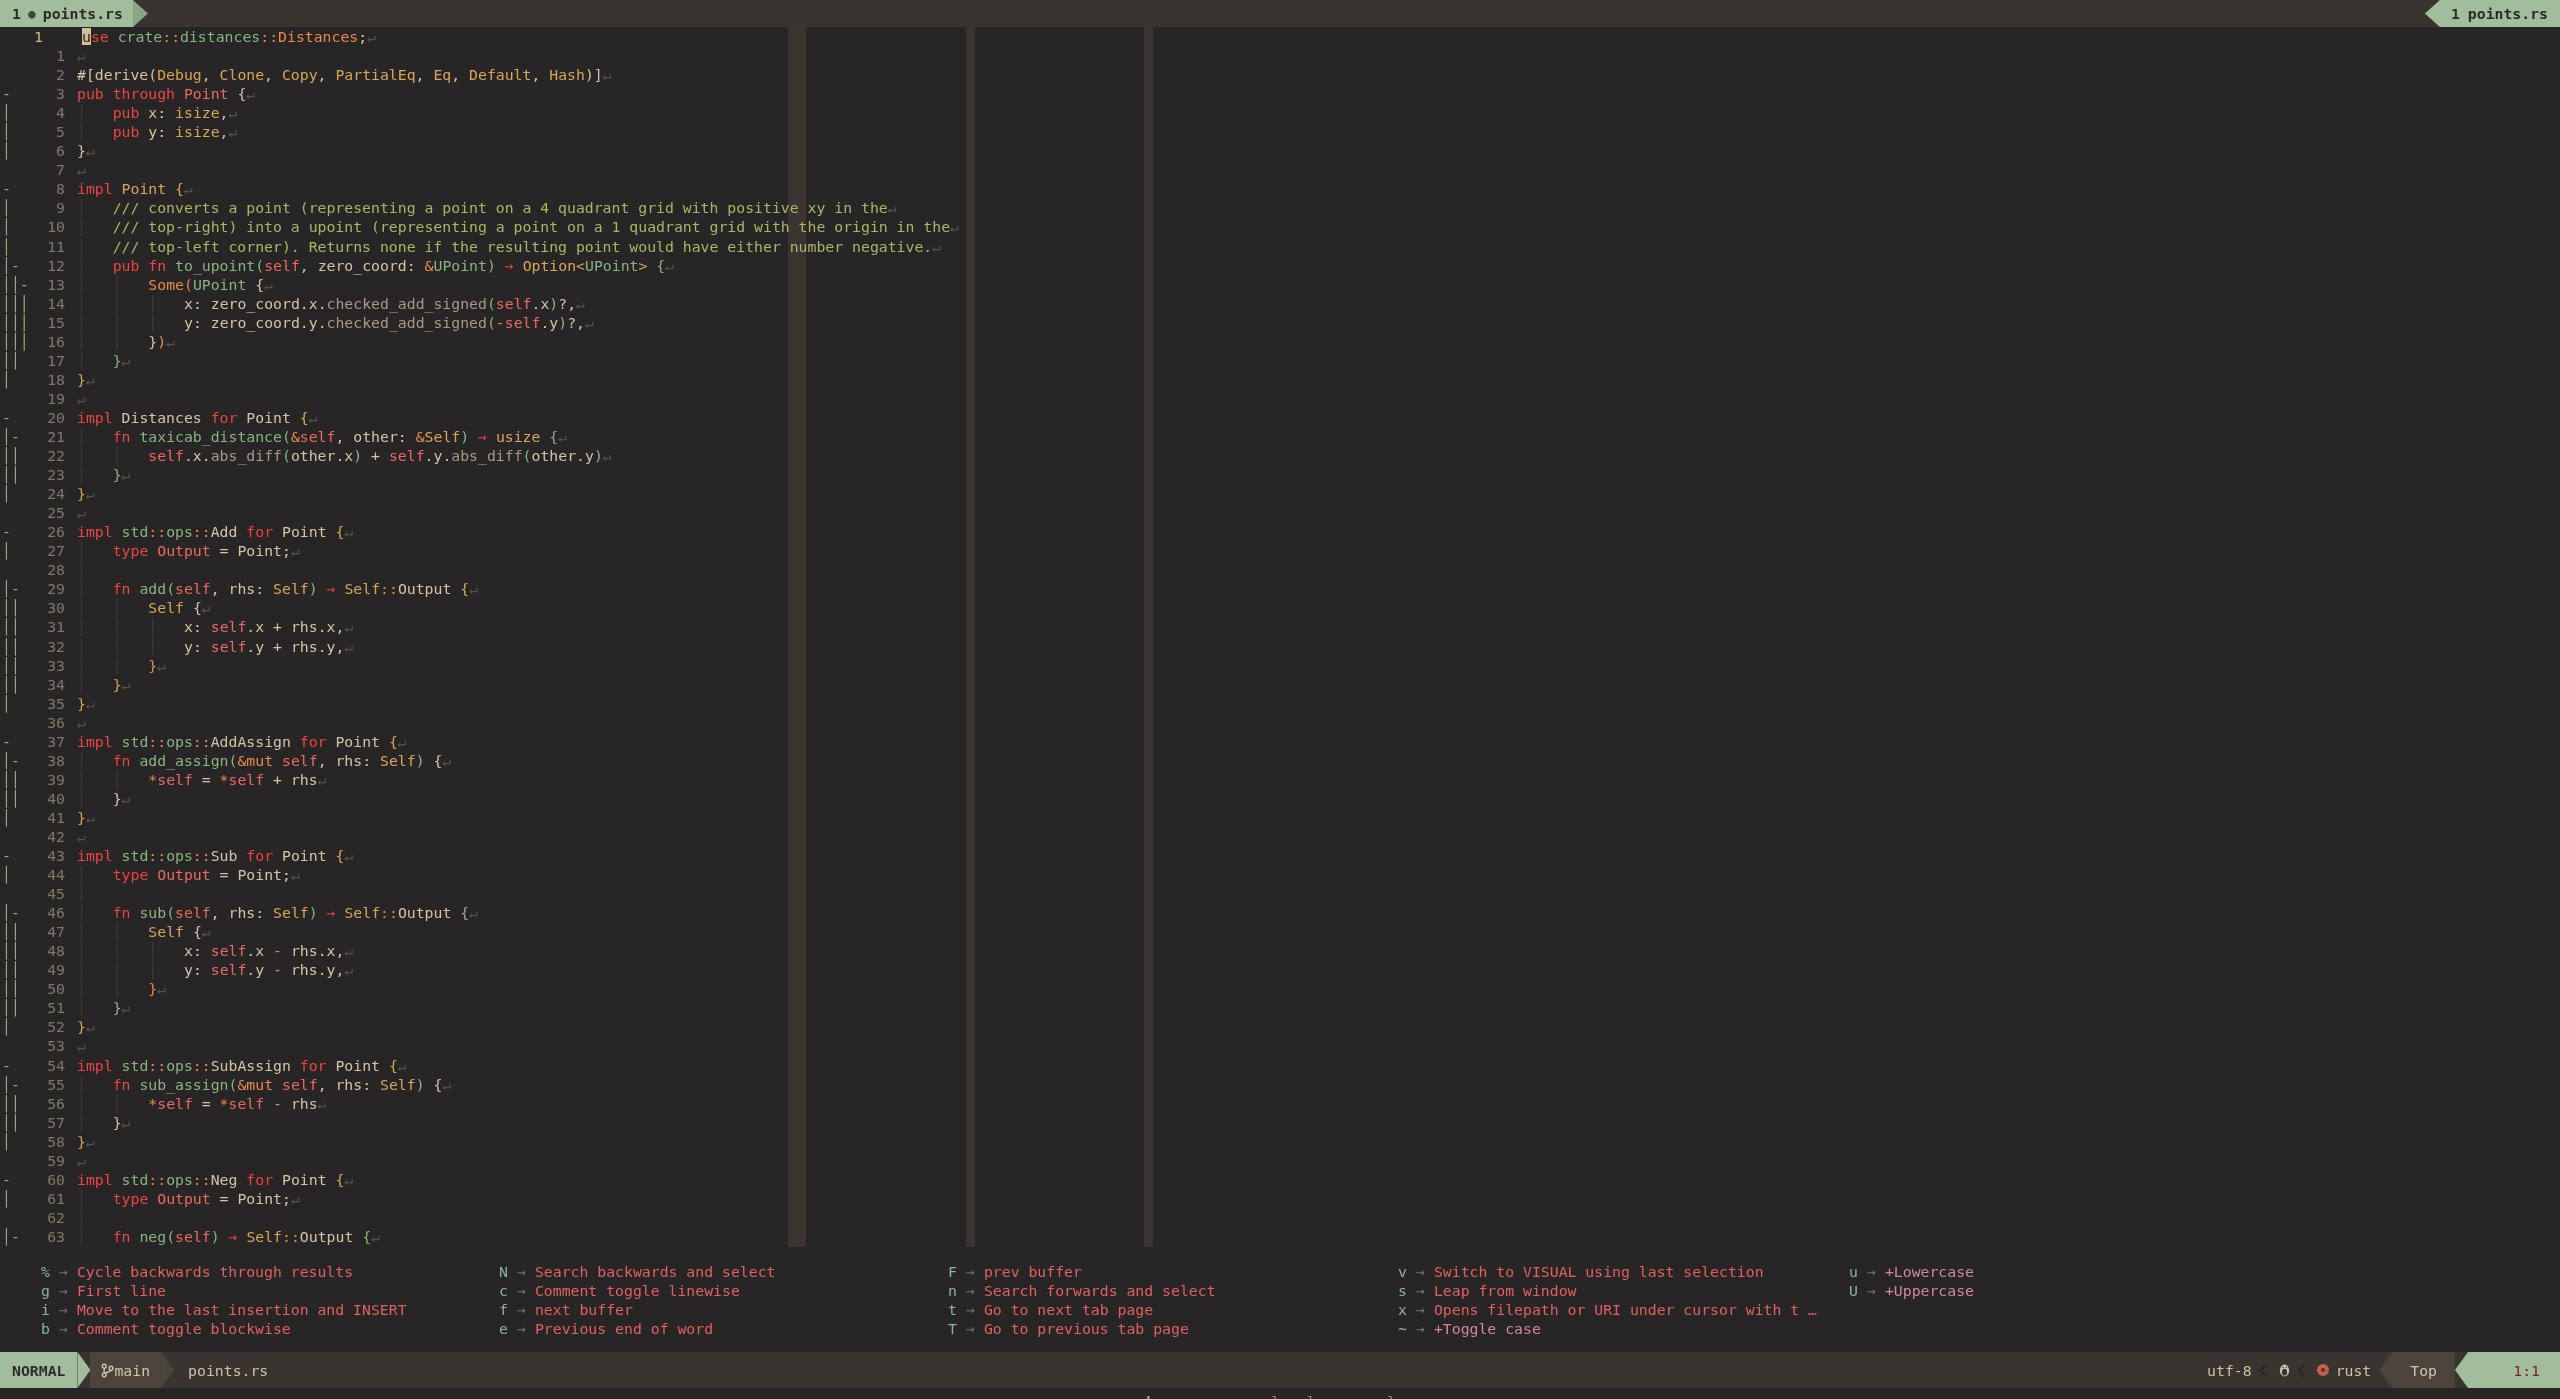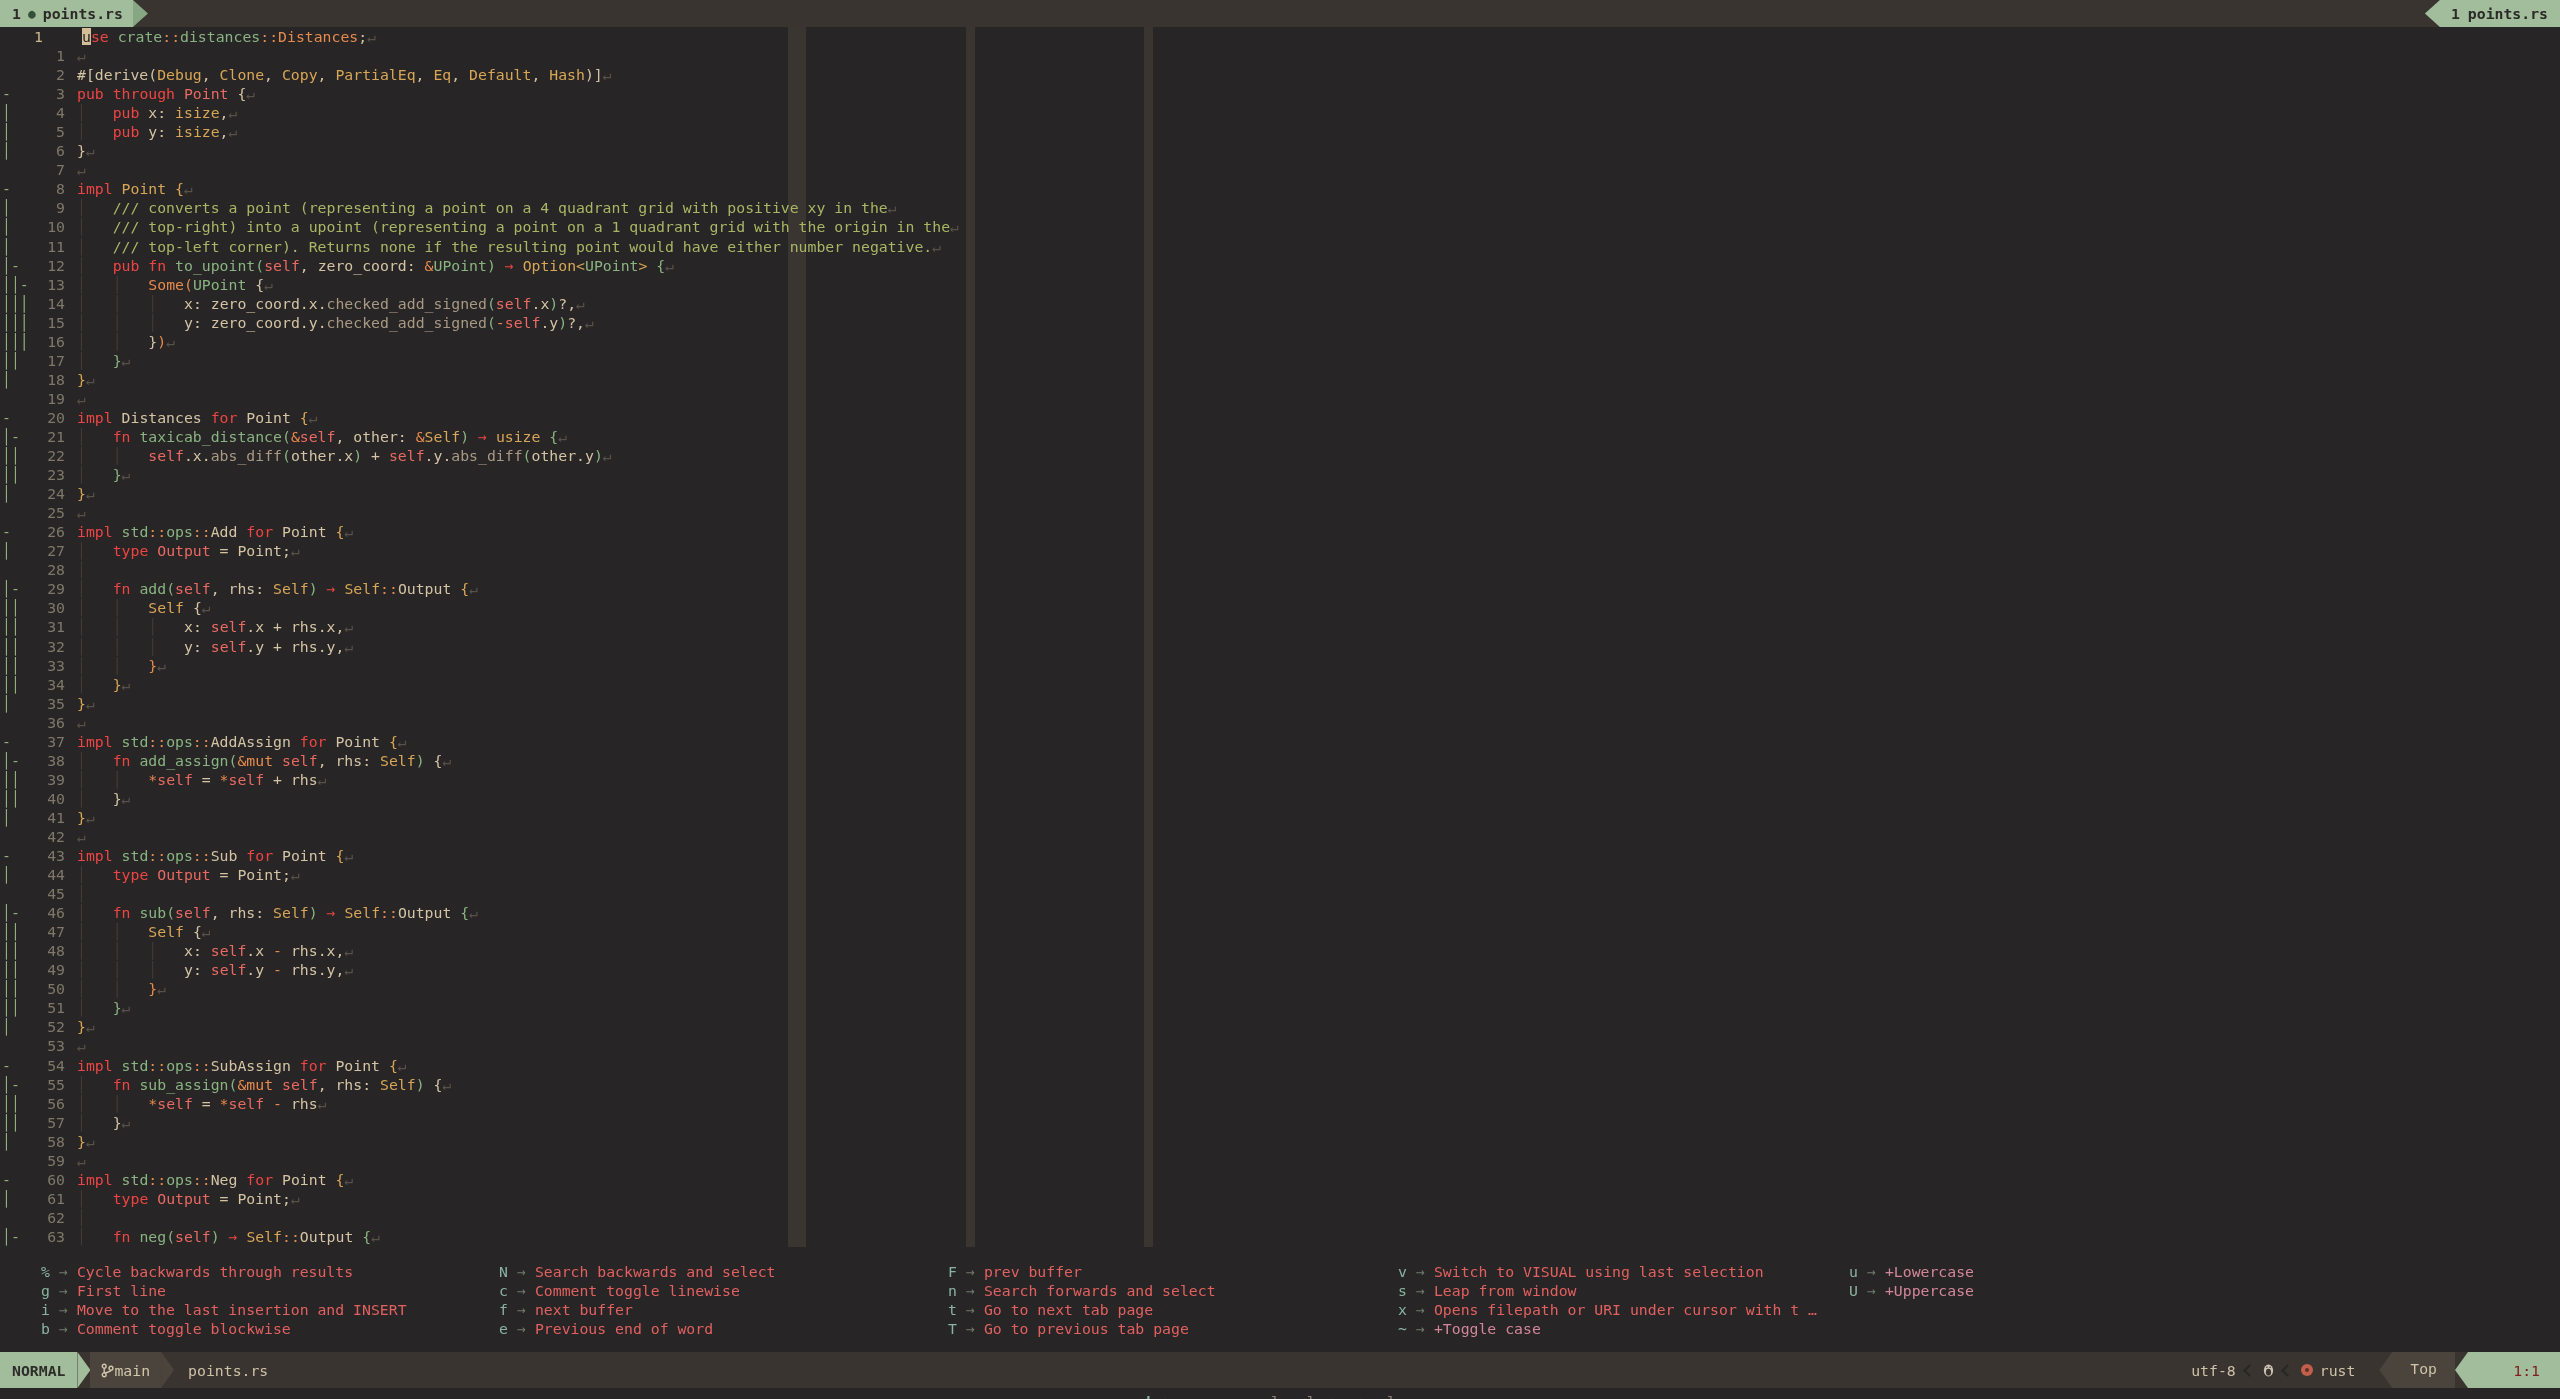--- a/index.html
+++ b/index.html
@@ -46,22 +46,22 @@
   .sl-file{color:#cdc1a8;margin-left:14px;align-self:center;}
   .sl-spacer{flex:1;}
   .sl-enc{color:#cdc1a8;align-self:center;}
   .sep-chev{width:7px;height:7px;border-left:2px solid #282624;border-bottom:2px solid #282624;
             transform:rotate(45deg);align-self:center;margin:0 9px;}
   .os-icon{align-self:center;}
   .ft-icon{width:12px;height:12px;border-radius:50%;background:#c15f4a;align-self:center;
            margin-right:7px;position:relative;}
   .ft-icon::after{content:"";position:absolute;left:4px;top:4px;width:4px;height:4px;
                   border-radius:50%;background:#5e3026;}
-  .sl-ft{color:#cdc1a8;align-self:center;margin-right:24px;}
-  .seg-top{background:#4a443d;color:#d2c6ab;padding:0 18px;font-family:Liberation Mono, monospace;}
+  .sl-ft{color:#cdc1a8;align-self:center;margin-right:8px;}
+  .seg-top{background:#4a443d;color:#d2c6ab;padding:0 18px;}
   .seg-pos{background:#a2bd9c;color:#7f1d1d;padding:0 20px;min-width:52px;justify-content:flex-end;}
   
   .cmdline{height:26px;position:relative;display:flex;align-items:center;background:#272525;}
   .pending{position:absolute;left:15px;color:#d3869b;}
   .hint{margin:0 auto;color:#8a8478;}
   .hint .hk{color:#85b3a1;font-weight:bold;}
 </style>
 </head>
 <body>
 

